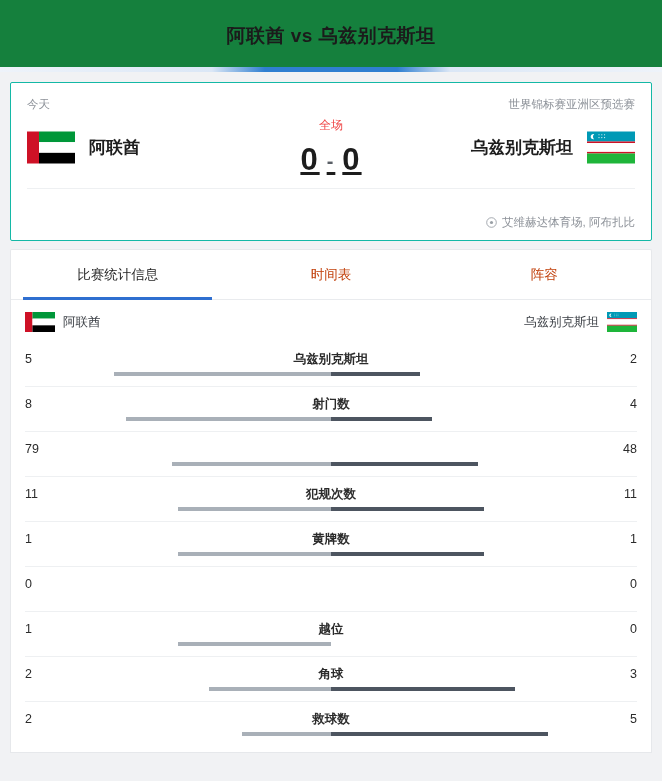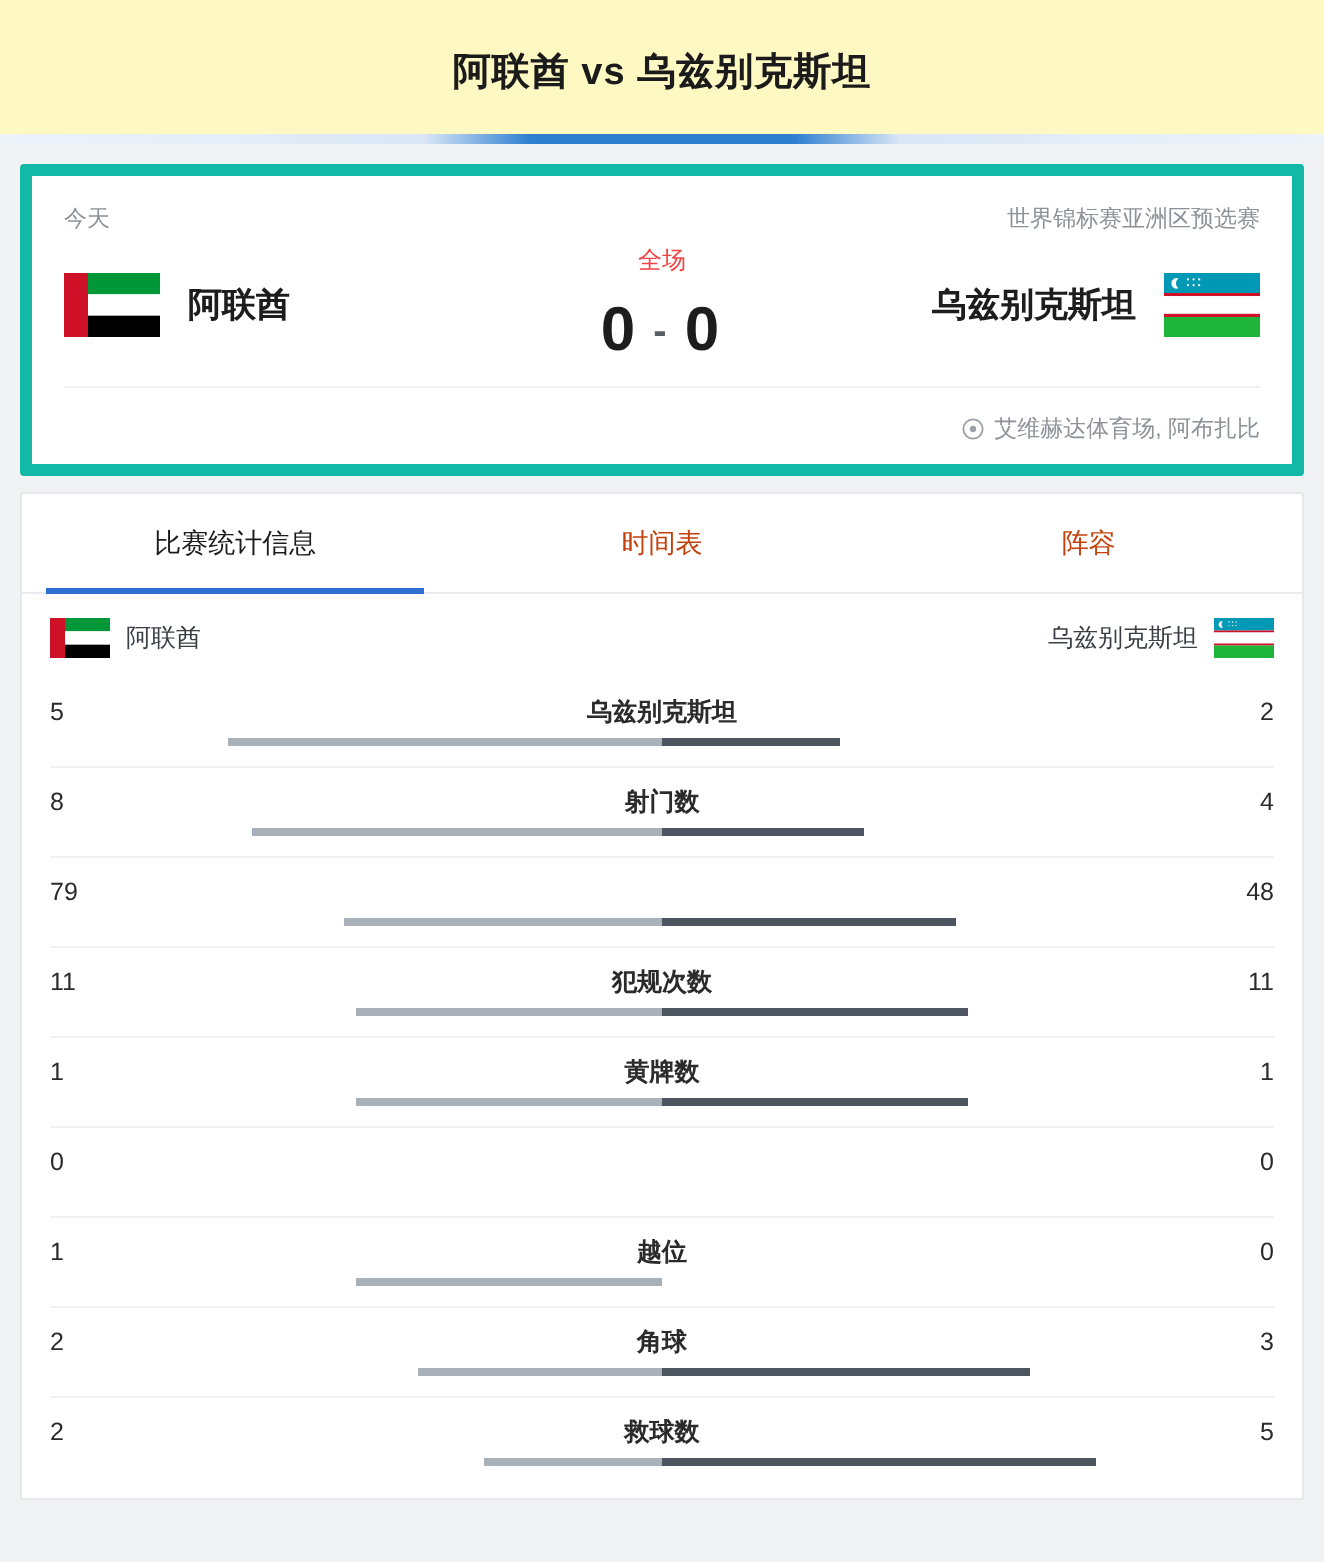--- a/index.html
+++ b/index.html
@@ -13,21 +13,21 @@
   .page {
     width: 662px; height: 781px;
     position: relative;
     overflow: hidden;
     background: #f1f2f4;
   }
 
   
   .titlebar {
     height: 72px;
-    background: #fef9c3;
+    background: #15803d;
     display: flex;
     align-items: center;
     justify-content: center;
     position: relative;
   }
   .titlebar h1 {
     margin: 0;
     font-size: 19px;
     font-weight: bold;
     letter-spacing: .5px;
@@ -37,21 +37,21 @@
     position: absolute;
     bottom: 0; left: 0; right: 0;
     height: 5px;
     background: linear-gradient(90deg, #eef3fa 0%, #dbe7f6 32%, #2f7fd1 40%, #2f7fd1 60%, #dbe7f6 68%, #eef3fa 100%);
   }
 
   
   .summary {
     background: #ffffff;
     margin: 10px 10px 0 10px;
-    border: 6px solid #14b8a6;
+    border: 1px solid #14b8a6;
     border-radius: 2px;
     padding: 14px 16px 10px 16px;
     position: relative;
   }
   .summary-top {
     display: flex;
     justify-content: space-between;
     font-size: 11.5px;
     color: #8d9299;
   }
@@ -96,36 +96,37 @@
   .center-score .period {
     font-size: 12px;
     color: #ef4444;
     margin-bottom: 8px;
   }
   .center-score .nums {
     font-size: 31px;
     font-weight: bold;
     color: #1d1d1d;
     letter-spacing: 2px;
+    text-decoration: underline;
   }
   .center-score .dash {
     font-size: 20px;
     color: #5a5f66;
     vertical-align: middle;
     padding: 0 7px;
   }
 
   .venue {
     display: flex;
     align-items: center;
     justify-content: flex-end;
     font-size: 11.5px;
     color: #8d9299;
     border-top: 1px solid #eef0f2;
-    padding-top: 13px;
+    padding-top: 26px;
     margin-top: 2px;
   }
   .venue .pin { margin-right: 5px; display: inline-flex; }
 
   
   .tabs-wrap {
     background: #ffffff;
     margin: 8px 10px 0 10px;
     border: 1px solid #e6e8eb;
     border-bottom: none;

